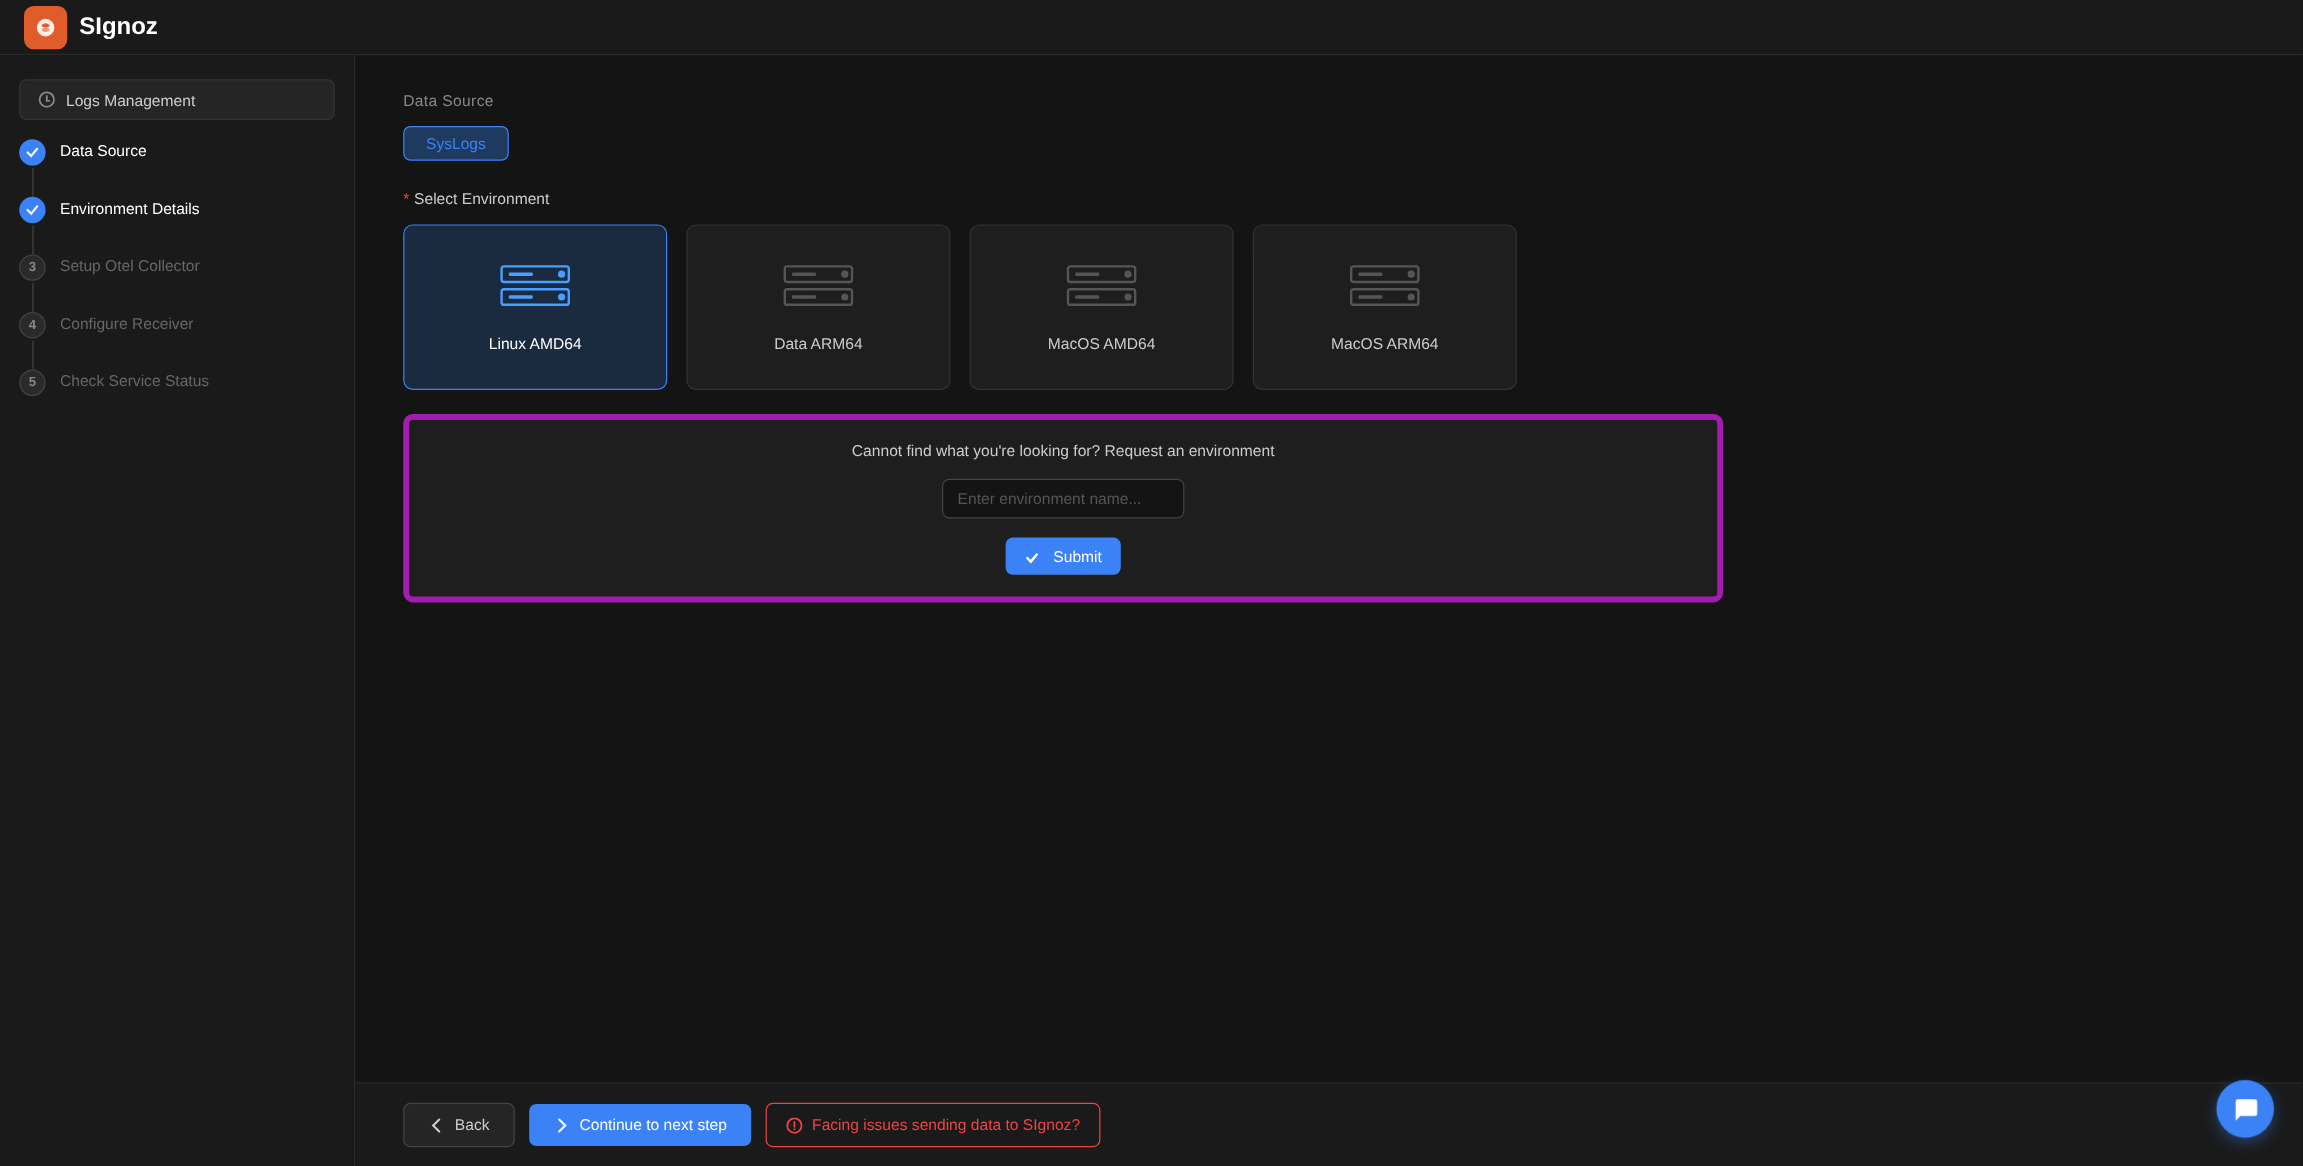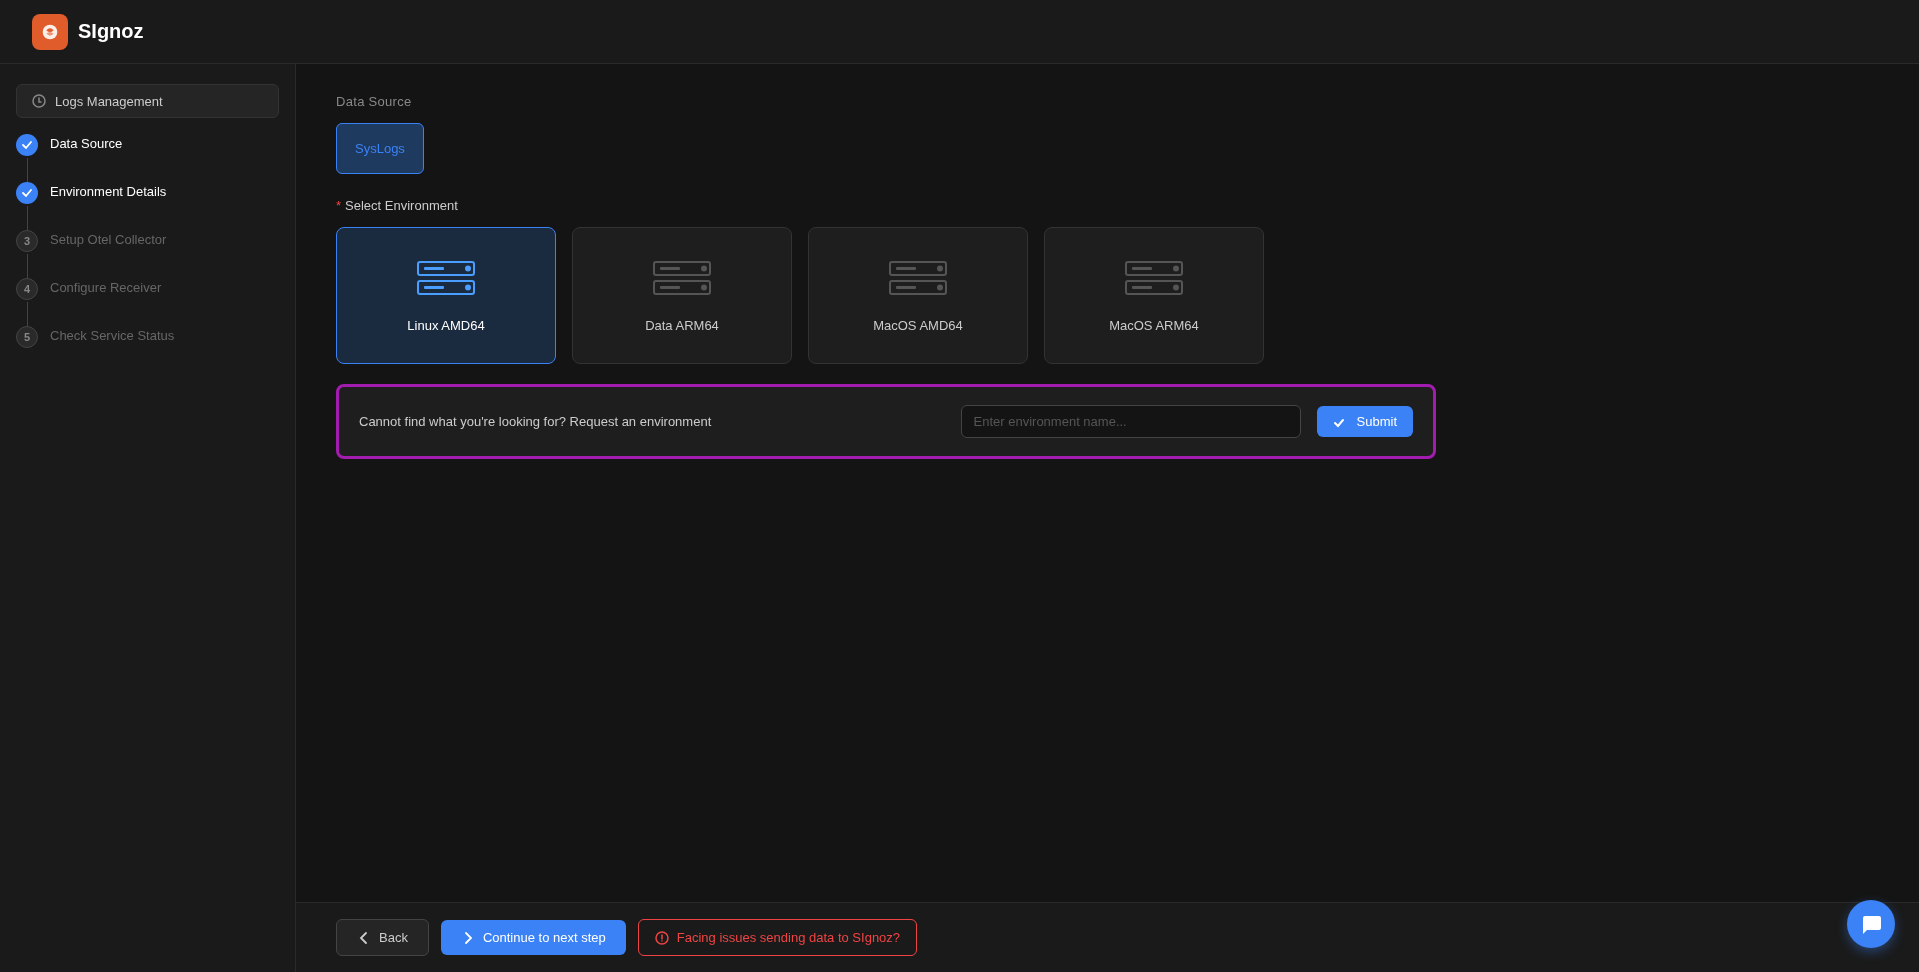--- a/index.html
+++ b/index.html
@@ -11,24 +11,24 @@
       width: 1919px;
       overflow: hidden;
       display: flex;
       flex-direction: column;
     }
 
     
     .header {
       display: flex;
       align-items: center;
-      padding: 12px 32px;
+      padding: 12px 20px;
       background: #1a1a1a;
       border-bottom: 1px solid #2a2a2a;
-      height: 64px;
+      height: 46px;
     }
     .logo-icon {
       width: 36px;
       height: 36px;
       background: #e05c2a;
       border-radius: 8px;
       display: flex;
       align-items: center;
       justify-content: center;
       margin-right: 10px;
@@ -136,21 +136,21 @@
       letter-spacing: 0.3px;
     }
 
     
     .tab-bar {
       display: flex;
       gap: 4px;
       margin-bottom: 24px;
     }
     .tab-item {
-      padding: 17px 18px;
+      padding: 6px 18px;
       border-radius: 6px;
       font-size: 13px;
       cursor: pointer;
       border: 1px solid transparent;
     }
     .tab-item.active {
       background: #1e3a5f;
       border-color: #3b82f6;
       color: #3b82f6;
     }
@@ -201,27 +201,28 @@
       color: #ccc;
       text-align: left;
     }
     .env-card.selected .env-card-label {
       color: #ffffff;
     }
 
     
     .request-env-box {
       background: #1e1e1e;
-      border: 3px solid #a21caf;
+      border: 5px solid #a21caf;
       border-radius: 8px;
       padding: 18px 20px;
       display: flex;
       align-items: center;
       gap: 16px;
       max-width: 1100px;
+      flex-direction: column;
     }
     .request-env-text {
       font-size: 13px;
       color: #ccc;
       flex: 1;
     }
     .env-name-input {
       flex: 1;
       max-width: 340px;
       background: #141414;

